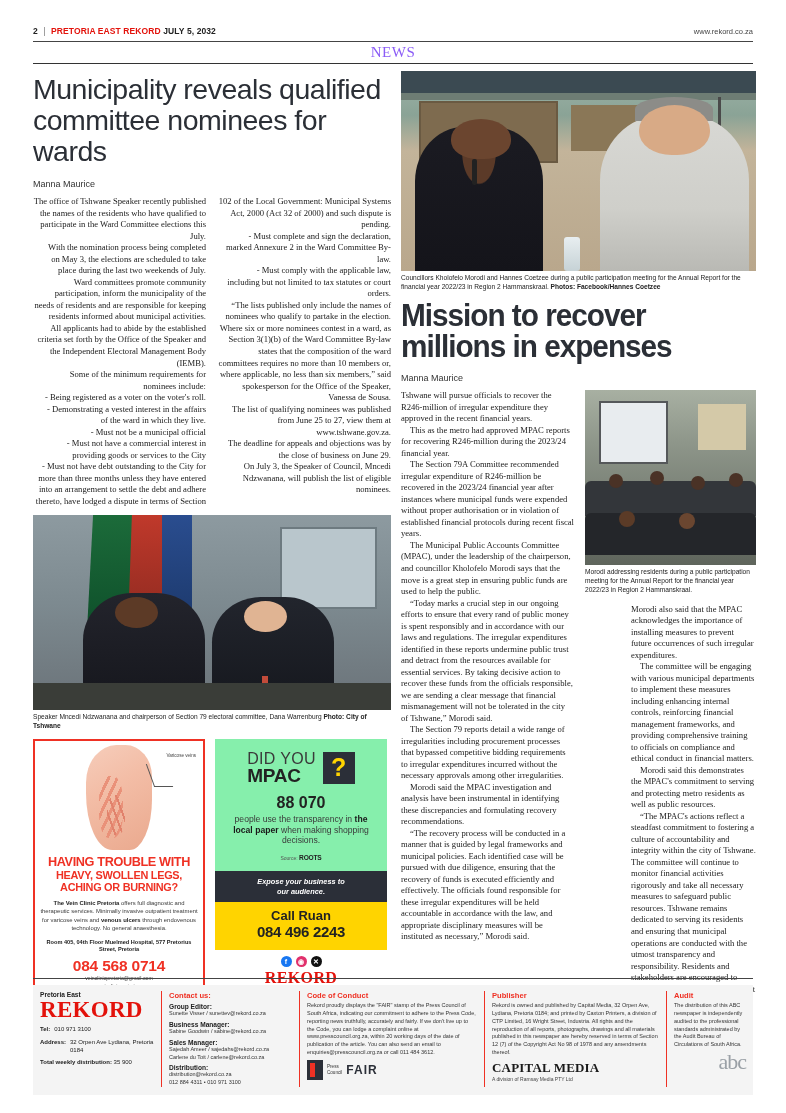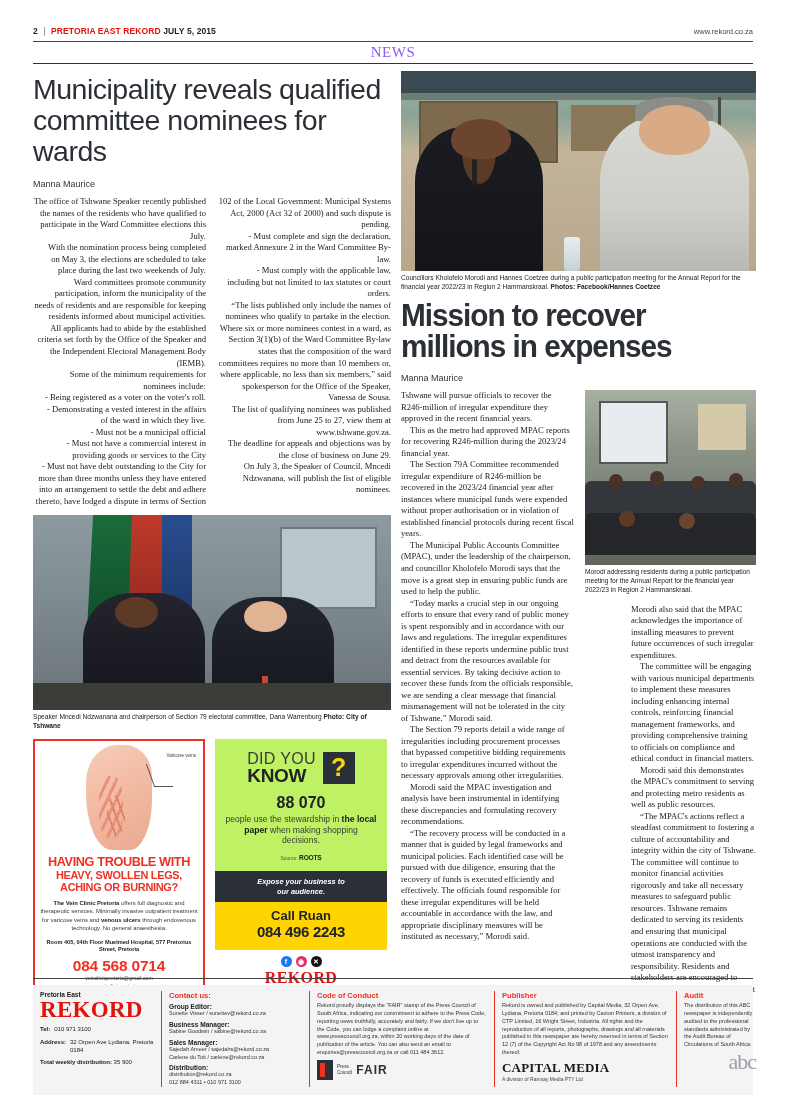--- a/index.html
+++ b/index.html
@@ -119,21 +119,21 @@
   .leglabel .ln{position:absolute;left:-16px;top:11px;width:18px;height:22px;border-left:.6px solid #555;border-bottom:.6px solid #555;transform:skewX(20deg);}
   .ad-h1{font-family:"Liberation Sans",sans-serif;font-weight:bold;color:#ef3124;font-size:13.5px;line-height:1.02;margin-top:5px;letter-spacing:-.4px;transform:scaleX(.94);}
   .ad-h2{font-family:"Liberation Sans",sans-serif;font-weight:bold;color:#ef3124;font-size:11.6px;line-height:1.06;letter-spacing:-.3px;transform:scaleX(.94);}
   .ad-body{font-family:"Liberation Sans",sans-serif;font-size:5.9px;line-height:1.42;color:#3a3a3a;margin-top:6px;}
   .ad-body b{font-weight:bold;color:#222;}
   .ad-addr{font-family:"Liberation Sans",sans-serif;font-size:5.6px;font-weight:bold;color:#222;line-height:1.4;margin-top:6px;}
   .ad-phone{font-family:"Liberation Sans",sans-serif;font-weight:bold;color:#ef3124;font-size:15.5px;margin-top:3px;letter-spacing:-.2px;}
   .ad-mail{font-family:"Liberation Sans",sans-serif;font-size:5.2px;color:#444;line-height:1.45;}
 
   .ad-dyk{width:172px;flex:0 0 172px;box-sizing:border-box;}
-  .dyk-yellow{background:#bef264;padding:12px 10px 10px;text-align:center;}
+  .dyk-yellow{background:#86efac;padding:12px 10px 10px;text-align:center;}
   .dyk-top{display:flex;align-items:center;justify-content:center;gap:7px;}
   .dyk-words{text-align:left;}
   .dyk-did{font-family:"Liberation Sans",sans-serif;font-size:16px;color:#3a3a3a;line-height:.95;letter-spacing:.3px;}
   .dyk-know{font-family:"Liberation Sans",sans-serif;font-size:19px;font-weight:bold;color:#222;line-height:1;letter-spacing:-.3px;}
   .qbox{width:32px;height:32px;background:#2b2f38;display:flex;align-items:center;justify-content:center;}
   .qbox span{font-family:"Liberation Sans",sans-serif;font-weight:bold;font-size:25px;color:#ffd400;line-height:1;}
   .dyk-num{font-family:"Liberation Sans",sans-serif;font-weight:bold;font-size:16px;color:#222;margin-top:9px;}
   .dyk-txt{font-family:"Liberation Sans",sans-serif;font-size:8.6px;line-height:1.25;color:#3a3a3a;margin-top:2px;}
   .dyk-txt b{font-weight:bold;color:#1a1a1a;}
   .dyk-src{font-family:"Liberation Sans",sans-serif;font-size:5px;color:#555;margin-top:8px;}
@@ -175,21 +175,21 @@
 </head>
 <body>
 
 <div class="page">
 
   <div class="topbar">
     <div class="topbar-left">
       <span class="pagenum">2</span>
       <span class="sep">|</span>
       <span class="mastname">PRETORIA EAST REKORD</span>
-      <span class="issuedate">JULY 5, 2015</span>
+      <span class="issuedate">JULY 5, 2032</span>
     </div>
     <div class="topbar-right">www.rekord.co.za</div>
   </div>
   <div class="sectionrule"></div>
   <div class="sectiontitle">NEWS</div>
   <div class="sectionrule2"></div>
 
   <div class="grid">
 
     <div class="col-left">
@@ -255,29 +255,29 @@
           <div class="ad-phone">084 568 0714</div>
           <div class="ad-mail">veinclinicpretoria@gmail.com</div>
           <div class="ad-mail">www.veinclinicpretoria.co.za</div>
         </div>
 
         <div class="ad-dyk">
           <div class="dyk-yellow">
             <div class="dyk-top">
               <div class="dyk-words">
                 <div class="dyk-did">DID YOU</div>
-                <div class="dyk-know">KNOW</div>
+                <div class="dyk-know">MPAC</div>
               </div>
               <div class="qbox">
                 <span>?</span>
               </div>
             </div>
             <div class="dyk-num">88 070</div>
             <div class="dyk-txt">
-              <span>people use the stewardship in </span><b>the local paper</b><span> when making shopping decisions.</span>
+              <span>people use the transparency in </span><b>the local paper</b><span> when making shopping decisions.</span>
             </div>
             <div class="dyk-src">
               <span>Source:</span>
               <b>ROOTS</b>
             </div>
           </div>
           <div class="dyk-dark">
             <div>Expose your business to</div>
             <div>our audience.</div>
           </div>
@@ -388,21 +388,21 @@
         <div class="fsub">Business Manager:</div>
         <div class="ftxt">Sabine Goodwin / sabine@rekord.co.za</div>
         <div class="fsub">Sales Manager:</div>
         <div class="ftxt" style="white-space:pre-line;">Sajedah Ameer / sajedahs@rekord.co.za
 Carlene du Toit / carlene@rekord.co.za</div>
         <div class="fsub">Distribution:</div>
         <div class="ftxt" style="white-space:pre-line;">distribution@rekord.co.za
 012 884 4311 • 010 971 3100</div>
       </div>
 
-      <div class="fcol fdiv" style="width:185px;flex:0 0 185px;margin-left:10px;">
+      <div class="fcol fdiv" style="width:185px;flex:0 0 185px;">
         <div class="fhead">Code of Conduct</div>
         <div class="ftxt">Rekord proudly displays the "FAIR" stamp of the Press Council of South Africa, indicating our commitment to adhere to the Press Code, reporting news truthfully, accurately and fairly. If we don't live up to the Code, you can lodge a complaint online at www.presscouncil.org.za, within 20 working days of the date of publication of the article. You can also send an email to enquiries@presscouncil.org.za or call 011 484 3612.</div>
         <div class="fairwrap">
           <div class="fairmark"></div>
           <div class="fairtxt">
             <div>Press</div>
             <div>Council</div>
           </div>
           <div class="fairbig">FAIR</div>
         </div>

